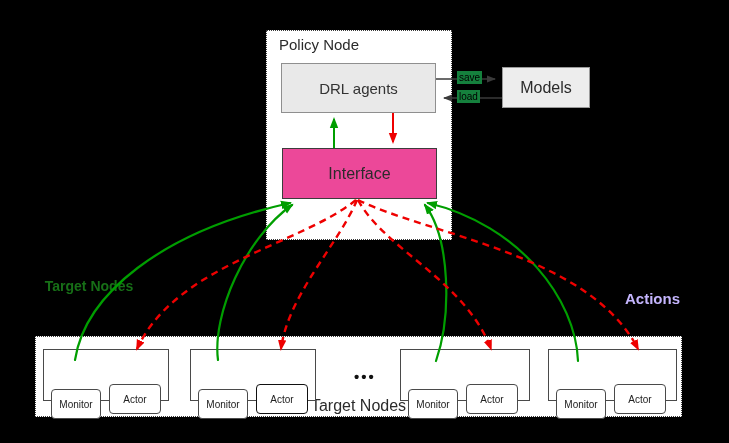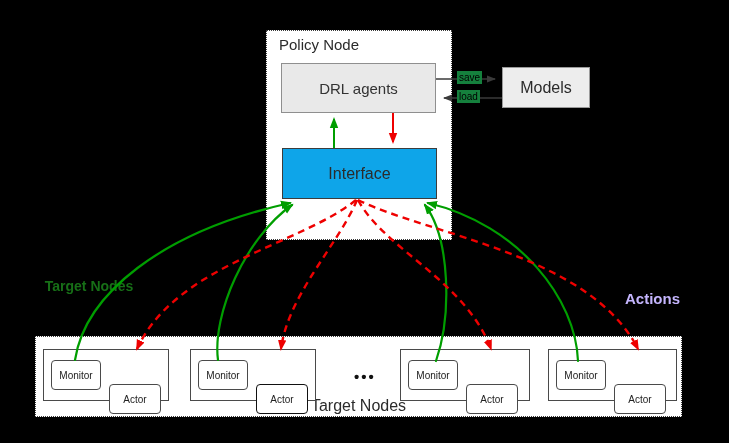--- a/index.html
+++ b/index.html
@@ -18,21 +18,21 @@
     position:absolute;left:279px;top:36px;font-size:15px;color:#2b2b2b;z-index:2;
   }
   .drl-box{
     position:absolute;left:281px;top:63px;width:155px;height:50px;
     background:#e9e9e9;border:1px solid #8f8f8f;z-index:2;
     display:flex;align-items:center;justify-content:center;
     font-size:15px;color:#333;
   }
   .interface-box{
     position:absolute;left:282px;top:148px;width:155px;height:51px;
-    background:#0ea5e9;border:1.5px solid #3c3c3c;z-index:2;
+    background:#ec4899;border:1.5px solid #3c3c3c;z-index:2;
     display:flex;align-items:center;justify-content:center;
     font-size:16px;color:#2b2b2b;
   }
   .models-box{
     position:absolute;left:502px;top:67px;width:88px;height:41px;
     background:#ededed;border:1px solid #9a9a9a;z-index:2;
     display:flex;align-items:center;justify-content:center;
     font-size:16px;color:#2b2b2b;
   }
   .io-label{
@@ -53,21 +53,21 @@
   }
   .group{
     position:absolute;top:349px;height:52px;width:126px;
     background:#fff;border:1.5px solid #4a4a4a;z-index:2;
   }
   .inner-box{
     position:absolute;top:10px;height:30px;border:1px solid #4a4a4a;border-radius:4px;
     background:#fff;display:flex;align-items:center;justify-content:center;
     font-size:10px;color:#222;
   }
-  .inner-box.monitor{left:7px;width:50px;}
+  .inner-box.monitor{left:7px;width:50px;margin-top:29px;}
   .inner-box.actor{left:65px;width:52px;margin-top:24px;}
   .inner-box.actor.highlight{border:1.5px solid #111;}
   .ellipsis{
     position:absolute;left:347px;top:368px;width:36px;text-align:center;z-index:2;
     font-size:15px;font-weight:bold;letter-spacing:2px;color:#111;
   }
 
   
   .states-label{
     position:absolute;left:29px;top:277px;width:120px;text-align:center;z-index:4;

